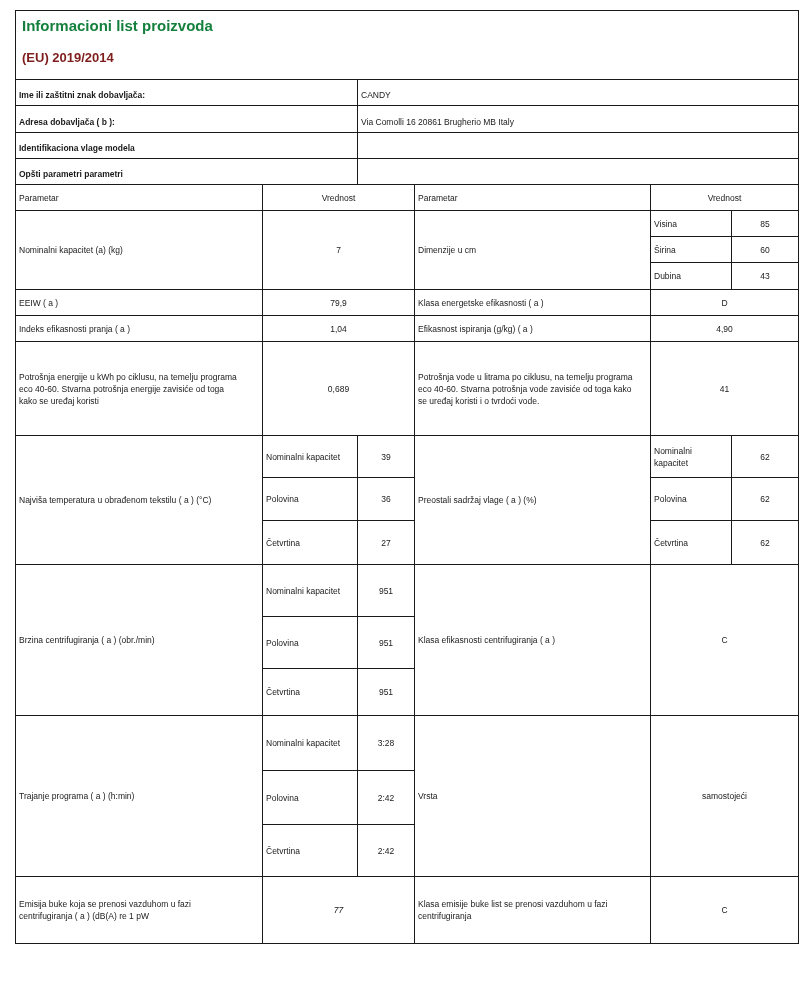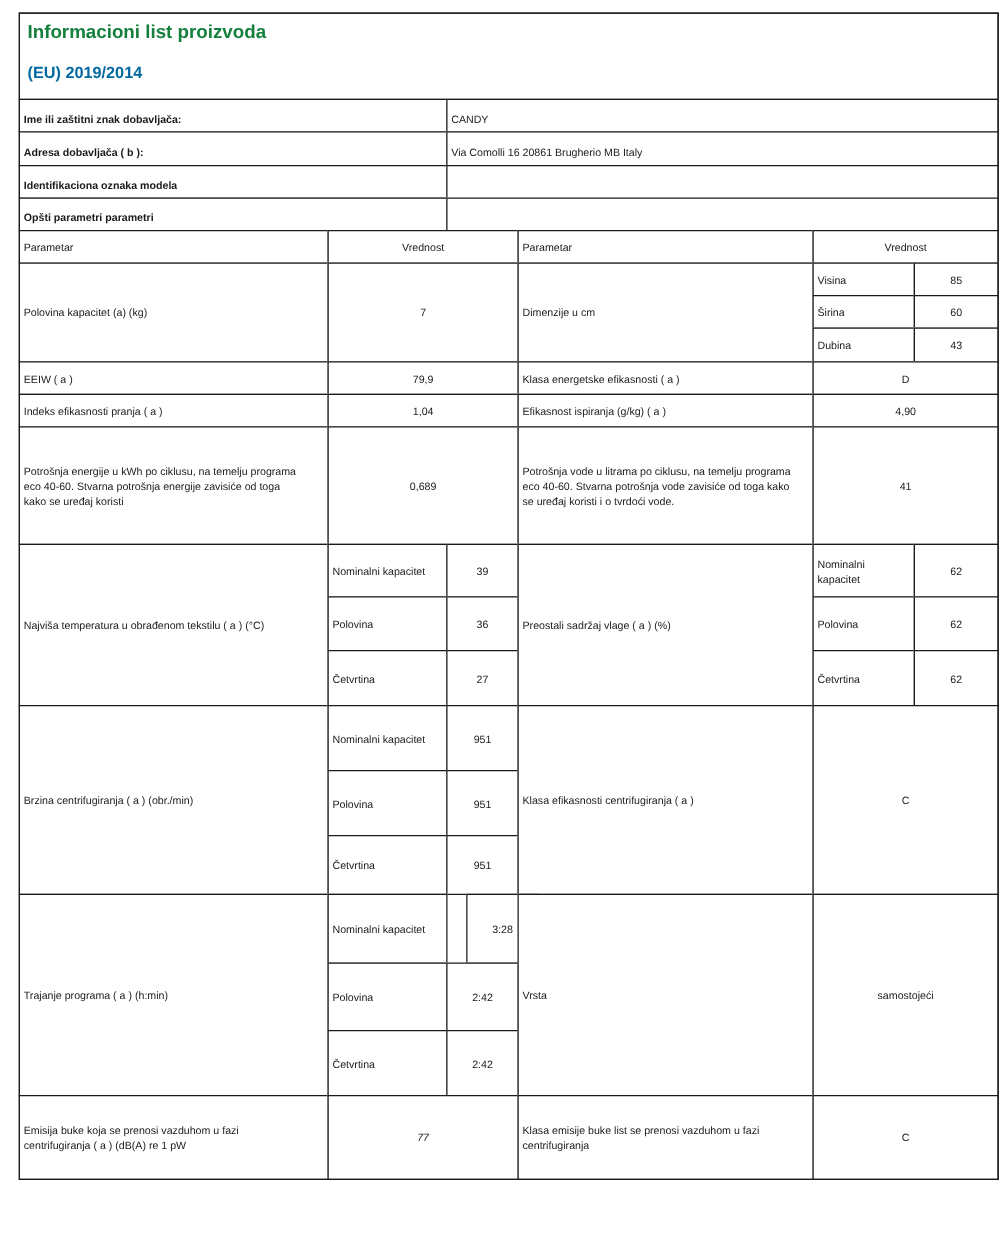--- a/index.html
+++ b/index.html
@@ -7,50 +7,50 @@
          font-family: "Liberation Sans", "DejaVu Sans", sans-serif; color: #1a1a1a; }
   .cell { position: absolute; box-sizing: border-box; border: 1px solid #1a1a1a;
           display: flex; align-items: center; font-size: 8.5px; line-height: 12px;
           padding: 0 3px; background: #fff; }
   .cell.c { justify-content: center; text-align: center; }
   .cell.b { font-weight: bold; }
   .cell.top { align-items: flex-end; padding-bottom: 4px; }
   .title-block { position: absolute; left: 15px; top: 10px; width: 784px; height: 70px;
                  box-sizing: border-box; border: 1px solid #1a1a1a; padding: 4px 6px; }
   .title-block .t1 { font-size: 15px; font-weight: bold; margin-top: 2px; color:#15803d; }
-  .title-block .t2 { font-size: 13px; font-weight: bold; margin-top: 16px; color:#0369a1; }
+  .title-block .t2 { font-size: 13px; font-weight: bold; margin-top: 16px; color:#7f1d1d; }
   .outer { position: absolute; left: 15px; top: 10px; width: 784px; height: 934px;
            border: 1.5px solid #1a1a1a; box-sizing: border-box; pointer-events: none; }
 </style>
 </head>
 <body>
 
 <div class="title-block">
   <div class="t1">Informacioni list proizvoda</div>
   <div class="t2">(EU) 2019/2014</div>
 </div>
 
 <div class="cell b top" style="left:15px;top:79px;width:343px;height:27px;">Ime ili zaštitni znak dobavljača:</div>
 <div class="cell top" style="left:357px;top:79px;width:442px;height:27px;">CANDY</div>
 
 <div class="cell b top" style="left:15px;top:105px;width:343px;height:28px;">Adresa dobavljača ( b ):</div>
 <div class="cell top" style="left:357px;top:105px;width:442px;height:28px;">Via Comolli 16 20861 Brugherio MB Italy</div>
 
-<div class="cell b top" style="left:15px;top:132px;width:343px;height:27px;">Identifikaciona oznaka modela</div>
+<div class="cell b top" style="left:15px;top:132px;width:343px;height:27px;">Identifikaciona vlage modela</div>
 <div class="cell top" style="left:357px;top:132px;width:442px;height:44px;font-weight:bold;">CS4 1072DE/T-S</div>
 
 <div class="cell b top" style="left:15px;top:158px;width:343px;height:27px;">Opšti parametri parametri</div>
 <div class="cell" style="left:357px;top:158px;width:442px;height:27px;"></div>
 
 <div class="cell" style="left:15px;top:184px;width:248px;height:27px;">Parametar</div>
 <div class="cell c" style="left:262px;top:184px;width:153px;height:27px;">Vrednost</div>
 <div class="cell" style="left:414px;top:184px;width:237px;height:27px;">Parametar</div>
 <div class="cell c" style="left:650px;top:184px;width:149px;height:27px;">Vrednost</div>
 
-<div class="cell" style="left:15px;top:210px;width:248px;height:80px;">Polovina kapacitet (a) (kg)</div>
+<div class="cell" style="left:15px;top:210px;width:248px;height:80px;">Nominalni kapacitet (a) (kg)</div>
 <div class="cell c" style="left:262px;top:210px;width:153px;height:80px;">7</div>
 <div class="cell" style="left:414px;top:210px;width:237px;height:80px;">Dimenzije u cm</div>
 <div class="cell" style="left:650px;top:210px;width:82px;height:27px;">Visina</div>
 <div class="cell c" style="left:731px;top:210px;width:68px;height:27px;">85</div>
 <div class="cell" style="left:650px;top:236px;width:82px;height:27px;">Širina</div>
 <div class="cell c" style="left:731px;top:236px;width:68px;height:27px;">60</div>
 <div class="cell" style="left:650px;top:262px;width:82px;height:28px;">Dubina</div>
 <div class="cell c" style="left:731px;top:262px;width:68px;height:28px;">43</div>
 
 <div class="cell" style="left:15px;top:289px;width:248px;height:27px;">EEIW ( a )</div>
@@ -89,21 +89,21 @@
 <div class="cell c" style="left:357px;top:564px;width:58px;height:53px;">951</div>
 <div class="cell" style="left:262px;top:616px;width:96px;height:53px;">Polovina</div>
 <div class="cell c" style="left:357px;top:616px;width:58px;height:53px;">951</div>
 <div class="cell" style="left:262px;top:668px;width:96px;height:48px;">Četvrtina</div>
 <div class="cell c" style="left:357px;top:668px;width:58px;height:48px;">951</div>
 <div class="cell" style="left:414px;top:564px;width:237px;height:152px;">Klasa efikasnosti centrifugiranja ( a )</div>
 <div class="cell c" style="left:650px;top:564px;width:149px;height:152px;">C</div>
 
 <div class="cell" style="left:15px;top:715px;width:248px;height:162px;">Trajanje programa ( a ) (h:min)</div>
 <div class="cell" style="left:262px;top:715px;width:96px;height:56px;">Nominalni kapacitet</div>
-<div class="cell c" style="left:357px;top:715px;width:58px;height:56px;margin-left:16px;">3:28</div>
+<div class="cell c" style="left:357px;top:715px;width:58px;height:56px;">3:28</div>
 <div class="cell" style="left:262px;top:770px;width:96px;height:55px;">Polovina</div>
 <div class="cell c" style="left:357px;top:770px;width:58px;height:55px;">2:42</div>
 <div class="cell" style="left:262px;top:824px;width:96px;height:53px;">Četvrtina</div>
 <div class="cell c" style="left:357px;top:824px;width:58px;height:53px;">2:42</div>
 <div class="cell" style="left:414px;top:715px;width:237px;height:162px;">Vrsta</div>
 <div class="cell c" style="left:650px;top:715px;width:149px;height:162px;">samostojeći</div>
 
 <div class="cell" style="left:15px;top:876px;width:248px;height:68px;padding-right:20px;">Emisija buke koja se prenosi vazduhom u fazi centrifugiranja ( a ) (dB(A) re 1 pW</div>
 <div class="cell c" style="left:262px;top:876px;width:153px;height:68px;font-style:italic;">77</div>
 <div class="cell" style="left:414px;top:876px;width:237px;height:68px;padding-right:20px;">Klasa emisije buke list se prenosi vazduhom u fazi centrifugiranja</div>

